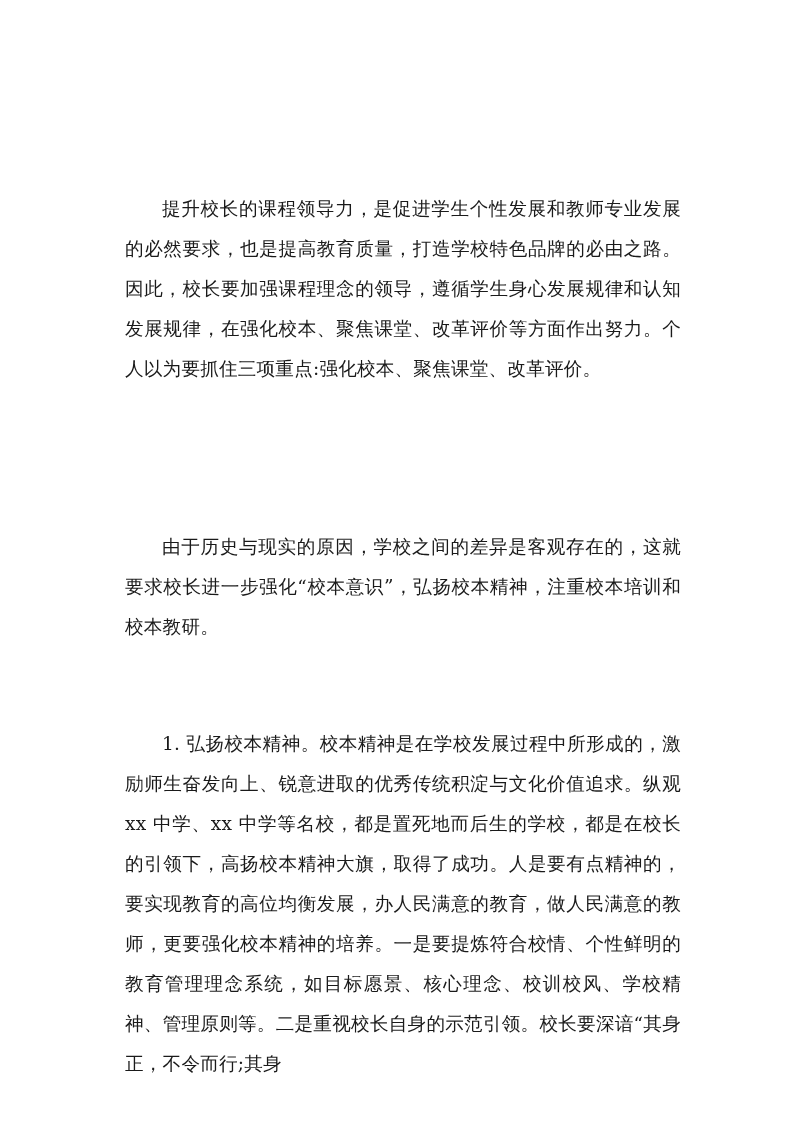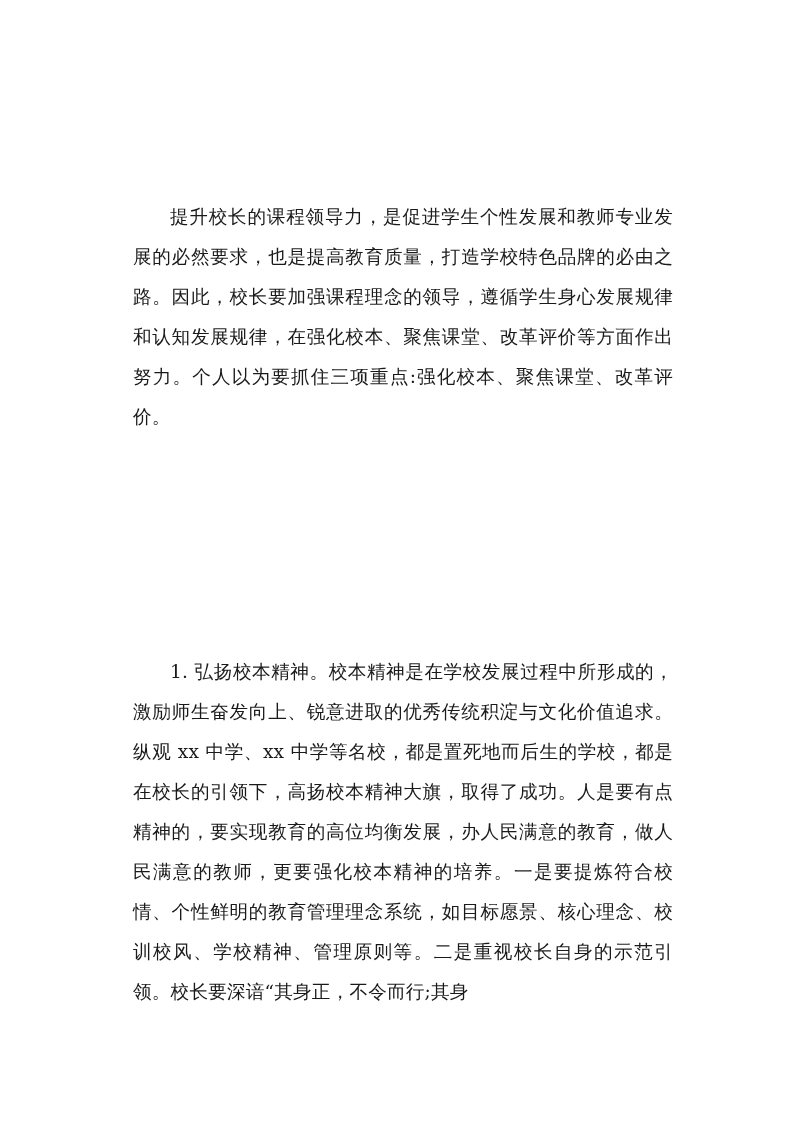--- a/index.html
+++ b/index.html
@@ -15,21 +15,21 @@
       font-family: "DejaVu Serif", "Liberation Serif", serif;
       color: #1a1a1a;
     }
     .page {
       position: absolute;
       left: 117px;
       top: 181px;
       width: 572px;
     }
     .para {
-      margin: 16px;
+      margin: 8px;
       font-size: 18.6px;
       line-height: 40px;
       text-indent: 37px;
       text-align: justify;
       text-justify: inter-character;
       letter-spacing: 0.2px;
       word-break: break-all;
     }
     .heading {
       margin: 0;
@@ -41,15 +41,16 @@
     .gap-lg { height: 61px; }
     .gap-md { height: 61px; }
   </style>
 </head>
 <body>
 
 <div class="page">
   <p class="para">提升校长的课程领导力，是促进学生个性发展和教师专业发展的必然要求，也是提高教育质量，打造学校特色品牌的必由之路。因此，校长要加强课程理念的领导，遵循学生身心发展规律和认知发展规律，在强化校本、聚焦课堂、改革评价等方面作出努力。个人以为要抓住三项重点:强化校本、聚焦课堂、改革评价。</p>
   <div class="gap-lg"></div>
   <div class="gap-md"></div>
+  <p class="para">由于历史与现实的原因，学校之间的差异是客观存在的，这就要求校长进一步强化“校本意识”，弘扬校本精神，注重校本培训和校本教研。</p>
   <div class="gap-md"></div>
   <p class="para">1. 弘扬校本精神。校本精神是在学校发展过程中所形成的，激励师生奋发向上、锐意进取的优秀传统积淀与文化价值追求。纵观 xx 中学、xx 中学等名校，都是置死地而后生的学校，都是在校长的引领下，高扬校本精神大旗，取得了成功。人是要有点精神的，要实现教育的高位均衡发展，办人民满意的教育，做人民满意的教师，更要强化校本精神的培养。一是要提炼符合校情、个性鲜明的教育管理理念系统，如目标愿景、核心理念、校训校风、学校精神、管理原则等。二是重视校长自身的示范引领。校长要深谙“其身正，不令而行;其身</p>
 </div>
 
 </body></html>

